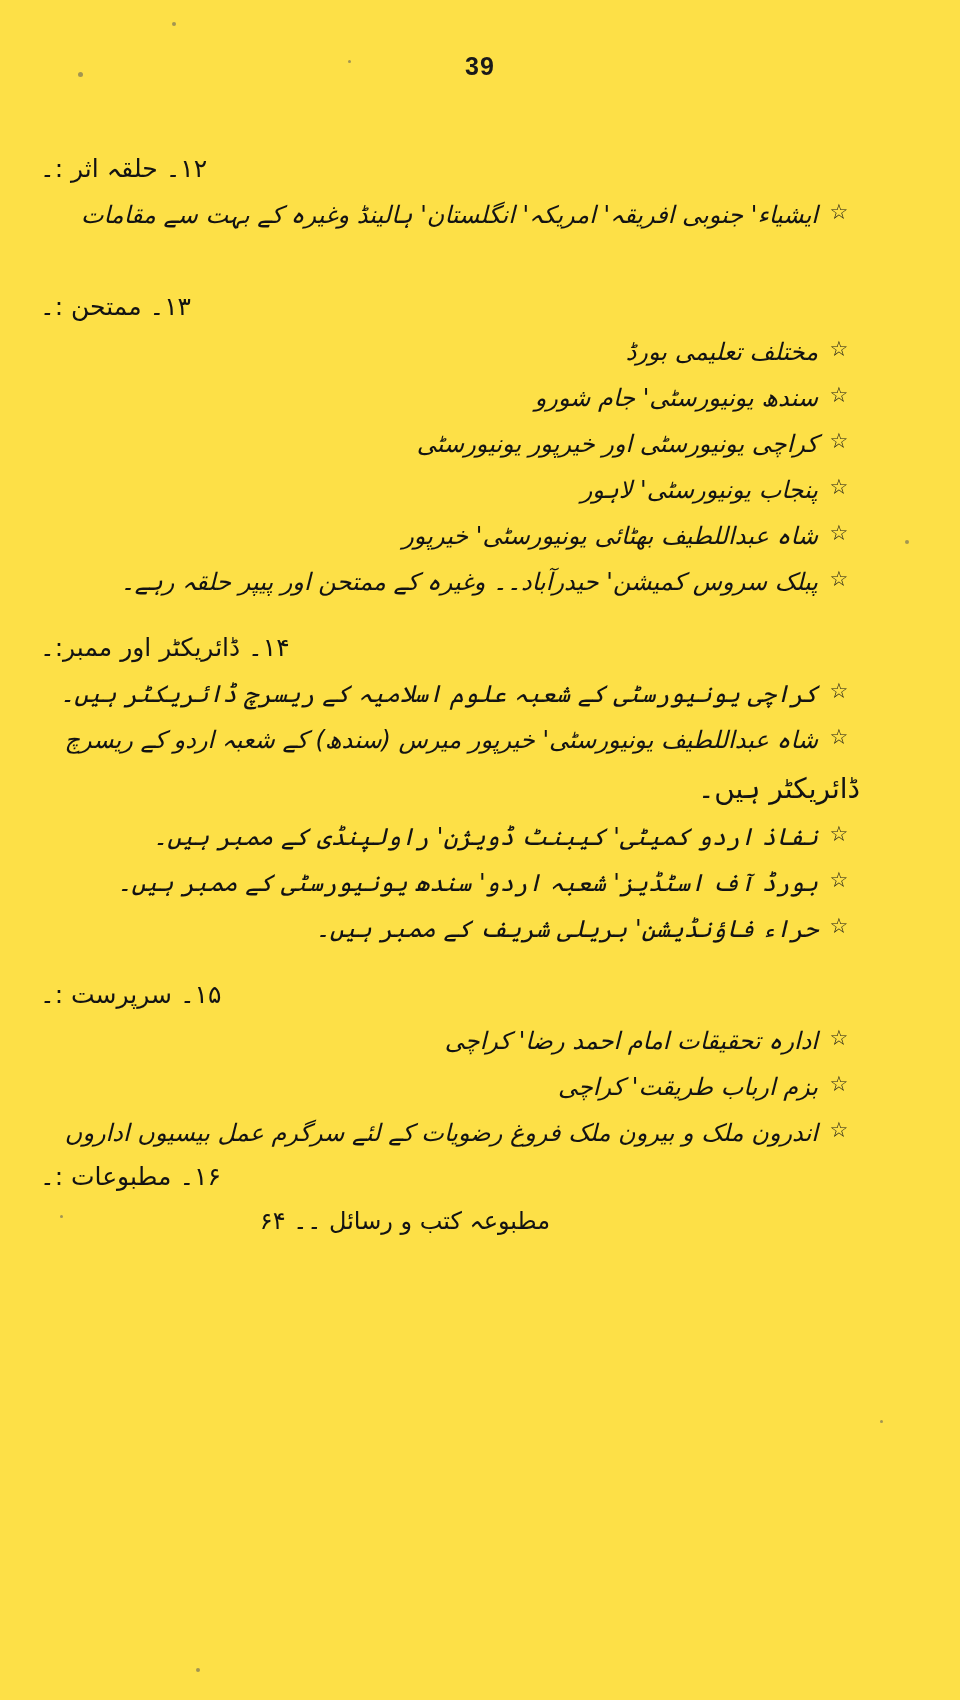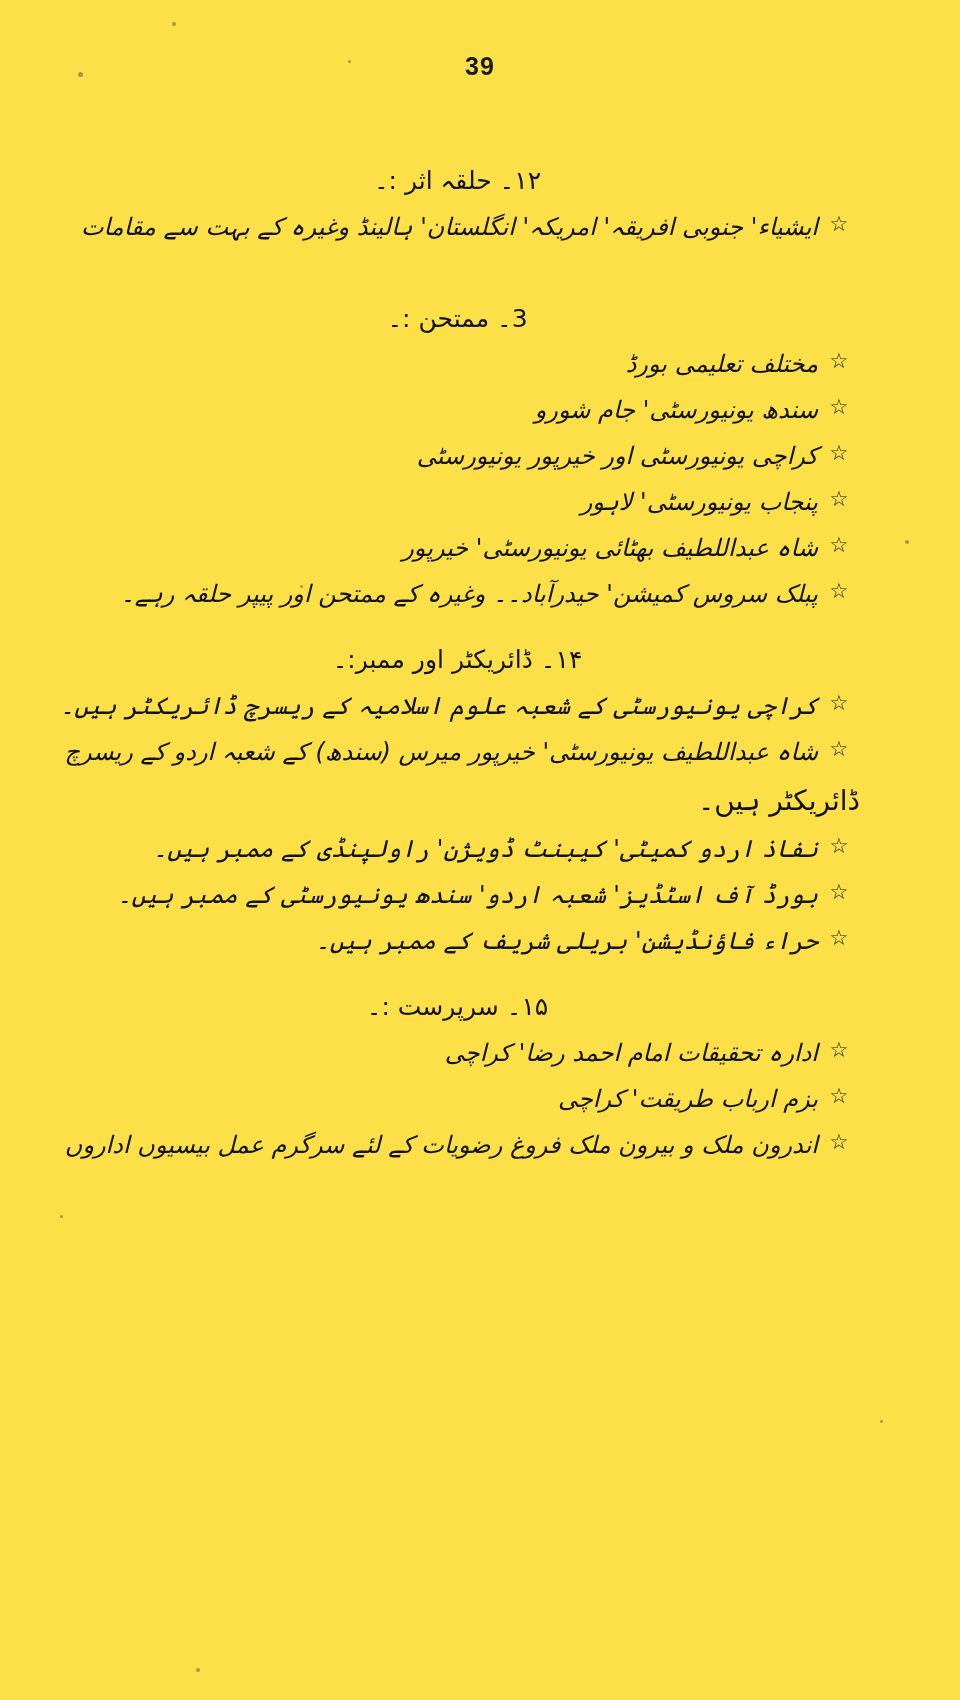--- a/index.html
+++ b/index.html
@@ -36,24 +36,24 @@
     color: #1a1a1a;
   }
   .content {
     position: absolute;
     top: 150px;
     left: 40px;
     right: 40px;
     direction: rtl;
   }
   .section-heading {
-    text-align: center;
+    text-align: left;
     font-size: 25px;
     line-height: 1.5;
-    margin: 12px 45px 6px 0;
+    margin: 0 45px 6px 0;
     font-family: "DejaVu Sans", sans-serif;
     font-weight: 500;
     color: #131313;
   }
   .heading-gap-lg { margin-top: 52px; }
   .heading-gap-md { margin-top: 26px; }
   .item-row {
     display: flex;
     flex-direction: row;
     align-items: flex-start;
@@ -110,21 +110,21 @@
   <div class="page-number">39</div>
 
   <div class="content">
 
     <div class="section-heading">۱۲۔ حلقہ اثر :۔</div>
     <div class="item-row">
       <span class="bullet">☆</span>
       <span class="item-text">ایشیاء' جنوبی افریقہ' امریکہ' انگلستان' ہالینڈ وغیرہ کے بہت سے مقامات</span>
     </div>
 
-    <div class="section-heading heading-gap-lg">3۔ ممتحن :۔</div>
+    <div class="section-heading heading-gap-lg">۱۳۔ ممتحن :۔</div>
     <div class="item-row">
       <span class="bullet">☆</span>
       <span class="item-text">مختلف تعلیمی بورڈ</span>
     </div>
     <div class="item-row">
       <span class="bullet">☆</span>
       <span class="item-text">سندھ یونیورسٹی' جام شورو</span>
     </div>
     <div class="item-row">
       <span class="bullet">☆</span>
@@ -173,15 +173,17 @@
     </div>
     <div class="item-row">
       <span class="bullet">☆</span>
       <span class="item-text">بزم ارباب طریقت' کراچی</span>
     </div>
     <div class="item-row">
       <span class="bullet">☆</span>
       <span class="item-text wide">اندرون ملک و بیرون ملک فروغ رضویات کے لئے سرگرم عمل بیسیوں اداروں</span>
     </div>
 
+    <div class="section-heading">۱۶۔ مطبوعات :۔</div>
+    <div class="last-line">مطبوعہ کتب و رسائل ۔۔ ۶۴</div>
 
   </div>
 </div>
 
 </body></html>

